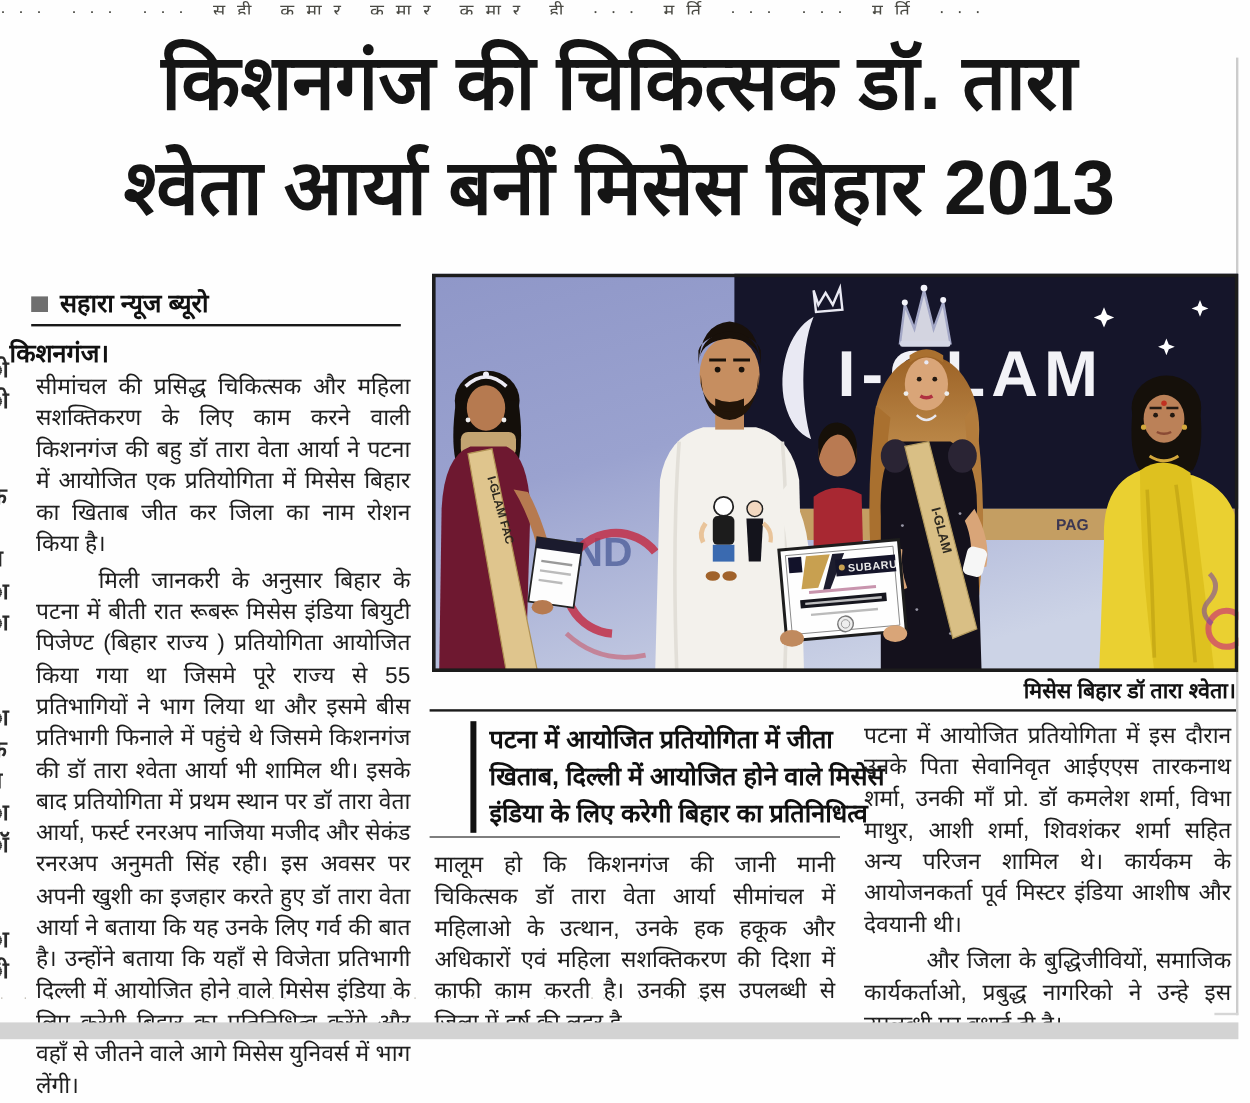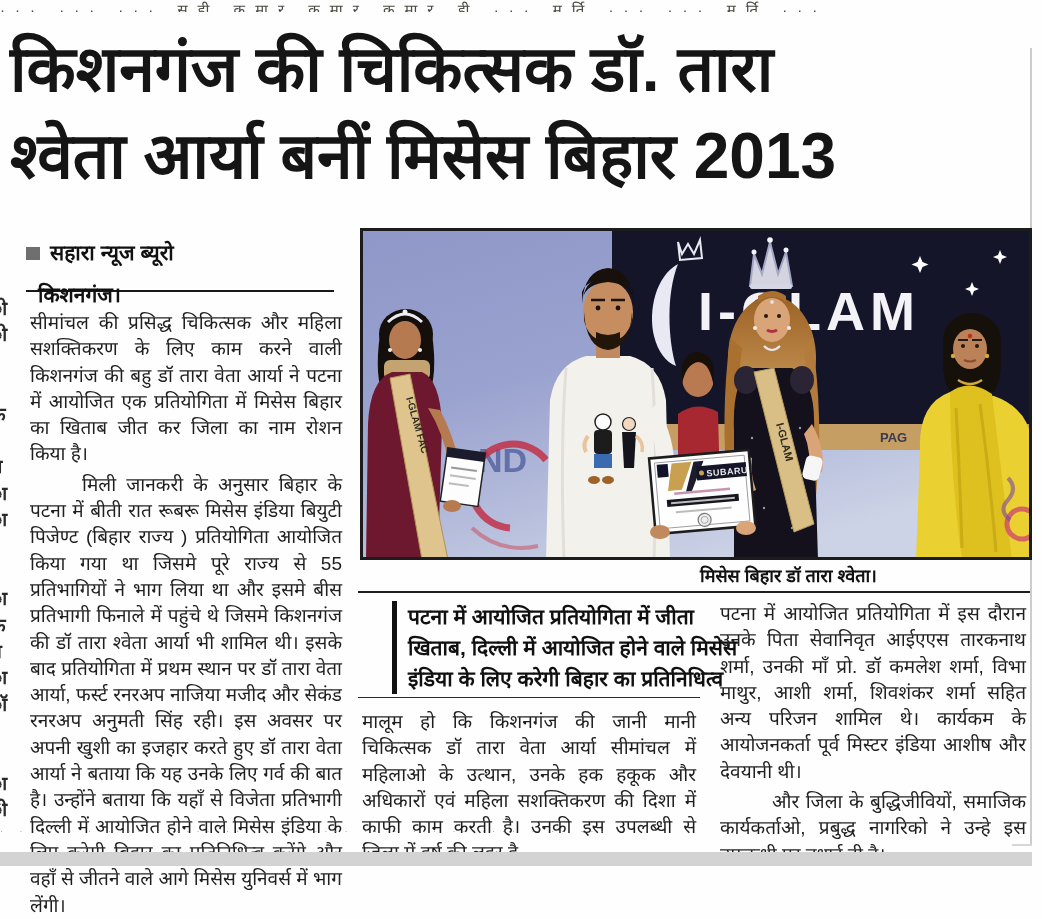--- a/index.html
+++ b/index.html
@@ -10,21 +10,21 @@
     color:#222;
   }
   
   .top-strip{
     position:absolute;left:0;top:0;width:902px;height:12px;overflow:hidden;
     font-size:15px;line-height:20px;color:#4a4a44;white-space:nowrap;letter-spacing:10px;
   }
   
   .headline{
     position:absolute;left:10px;top:26px;width:1012px;margin:0;
-    font-size:64px;font-weight:800;color:#151515;
+    font-size:64px;font-weight:800;color:#151515;text-align:center;
     line-height:1.36;letter-spacing:0px;
   }
   .headline span{display:block;white-space:nowrap;}
   
   .right-rule{position:absolute;left:1030px;top:48px;width:2px;height:798px;background:#cccccc;}
   .right-rule-foot{position:absolute;left:1012px;top:844px;width:20px;height:2px;background:#d6d6d6;}
   
   .edge-col{
     position:absolute;left:0;top:296px;width:13px;height:532px;overflow:hidden;
     font-size:19px;font-weight:bold;color:#2a2a2a;
@@ -32,36 +32,36 @@
   .edge-col span{display:block;height:26.4px;line-height:26.4px;margin-left:-9px;}
   .edge-col-head{
     position:absolute;left:0;top:58px;width:10px;height:150px;overflow:hidden;
     font-size:34px;font-weight:800;color:#1a1a1a;
   }
   .edge-col-head span{display:block;height:76px;line-height:76px;margin-left:-24px;}
   
   .byline{
     position:absolute;left:26px;top:238px;width:308px;
     font-size:21px;font-weight:800;color:#111;
-    border-bottom:2px solid #181818;padding-bottom:24px;
+    border-bottom:2px solid #181818;padding-bottom:4px;
   }
   .byline .sq{display:inline-block;width:14px;height:13px;background:#6f6f6f;margin-right:10px;}
-  .dateline{position:absolute;left:38px;top:280px;font-size:21px;font-weight:800;color:#111;text-align:right;}
+  .dateline{position:absolute;left:8px;top:280px;font-size:21px;font-weight:800;color:#111;text-align:right;}
   
   .col{position:absolute;text-align:justify;font-size:19px;line-height:26.3px;color:#1e1e1e;}
   .col p{margin:4px;}
   .col p + p{text-indent:52px;}
   .left-col{left:26px;top:306px;width:320px;}
   .mid-col{left:358px;top:705px;width:342px;}
   .right-col{left:716px;top:597px;width:314px;}
   
   .photo{position:absolute;left:360px;top:228px;width:672px;height:332px;}
   .photo svg{display:block;}
   .caption{
-    position:absolute;left:700px;top:563px;width:330px;text-align:left;
+    position:absolute;left:700px;top:563px;width:330px;text-align:right;
     font-size:18px;font-weight:800;color:#111;
   }
   .rule-full{position:absolute;left:358px;top:591px;width:672px;height:2px;background:#1c1c1c;}
   .rule-mid{position:absolute;left:358px;top:697px;width:342px;height:1px;background:#2a2a2a;}
   
   .highlight{
     position:absolute;left:358px;top:601px;width:336px;
     border-left:5px solid #111;padding-left:11px;
     font-size:21px;font-weight:800;line-height:31px;color:#101010;text-align:left;margin-left:34px;
   }

